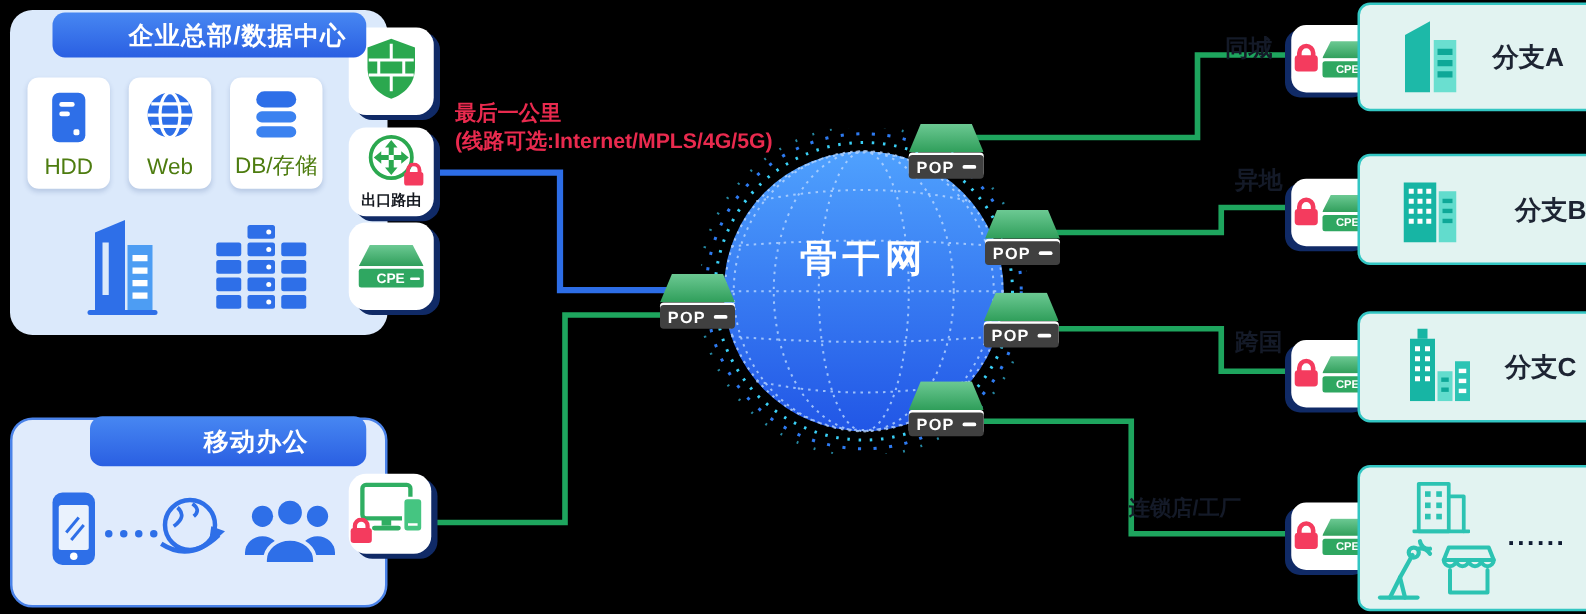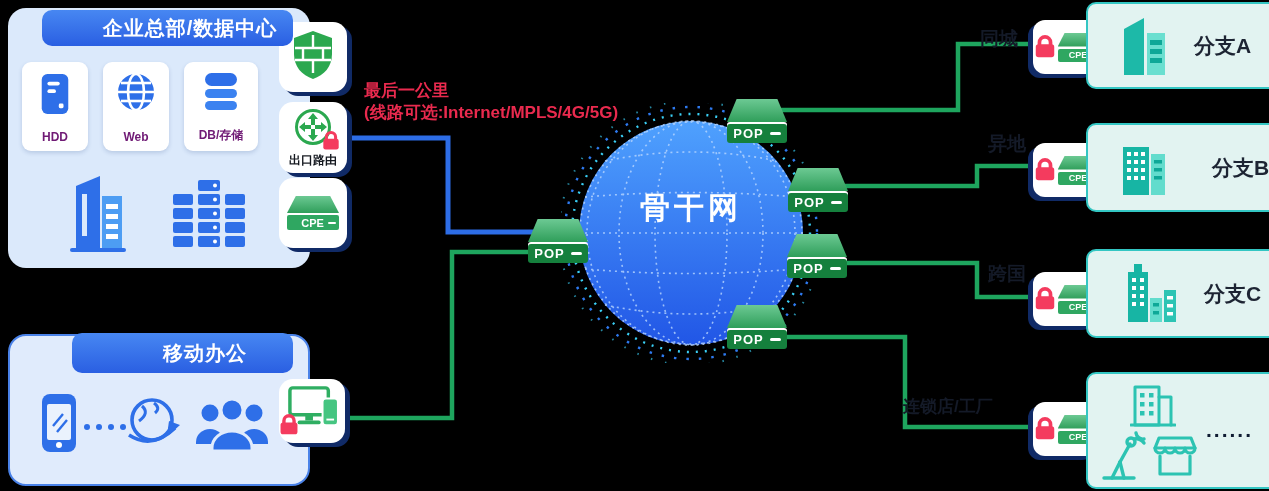--- a/index.html
+++ b/index.html
@@ -23,33 +23,33 @@
     color:#fff;font-weight:bold;font-size:20px;border-radius:10px;
     display:flex;align-items:center;justify-content:center;z-index:3;letter-spacing:1px;padding-left:45px;}
   .pill-hq{left:42px;top:10px;width:206px;height:36px;}
   .pill-mobile{left:72px;top:333px;width:176px;height:40px;}
 
   
   .card{position:absolute;top:62px;height:89px;background:#fff;border-radius:9px;z-index:2;
     display:flex;flex-direction:column;align-items:center;justify-content:flex-end;
     padding-bottom:7px;box-sizing:border-box;box-shadow:0 2px 4px rgba(25,60,130,.18);}
   .card .icon-slot{position:absolute;top:9px;}
-  .card-label{font-size:12px;color:#701a75;font-weight:bold;}
+  .card-label{font-size:18px;color:#4d7c0f;font-weight:normal;}
 
   
   .unit{position:absolute;background:#fff;border-radius:14px;z-index:2;
     display:flex;flex-direction:column;align-items:center;justify-content:center;}
   .unit-right{box-shadow:5px 4px 0 #102a66;}
   .unit-label{font-size:12px;color:#14181f;font-weight:bold;margin-top:1px;}
 
   
   .pop{position:absolute;width:60px;z-index:2;}
   .pop-trap{height:23px;background:linear-gradient(180deg,#6cc993,#2f9e5a);
     clip-path:polygon(16% 0,84% 0,100% 100%,0 100%);}
-  .pop-bar{margin-top:2px;height:19px;background:#15803d;border-radius:3px;
+  .pop-bar{margin-top:2px;height:19px;background:#404040;border-radius:3px;
     box-shadow:0 -2px 0 #fff;display:flex;align-items:center;justify-content:center;gap:6px;
     color:#fff;font-size:13px;font-weight:bold;letter-spacing:1px;}
   .bar-dash{width:11px;height:3px;background:#fff;border-radius:2px;}
 
   .cpe-dev{width:46px;}
   .cpe-dev .cpe-trap{height:14px;background:linear-gradient(180deg,#6cc993,#2f9e5a);
     clip-path:polygon(17% 0,83% 0,100% 100%,0 100%);}
   .cpe-dev .cpe-bar{margin-top:2px;height:13px;background:#2fa761;border-radius:2px;
     display:flex;align-items:center;justify-content:center;gap:4px;
     color:#fff;font-size:9px;font-weight:bold;padding-left:11px;}

